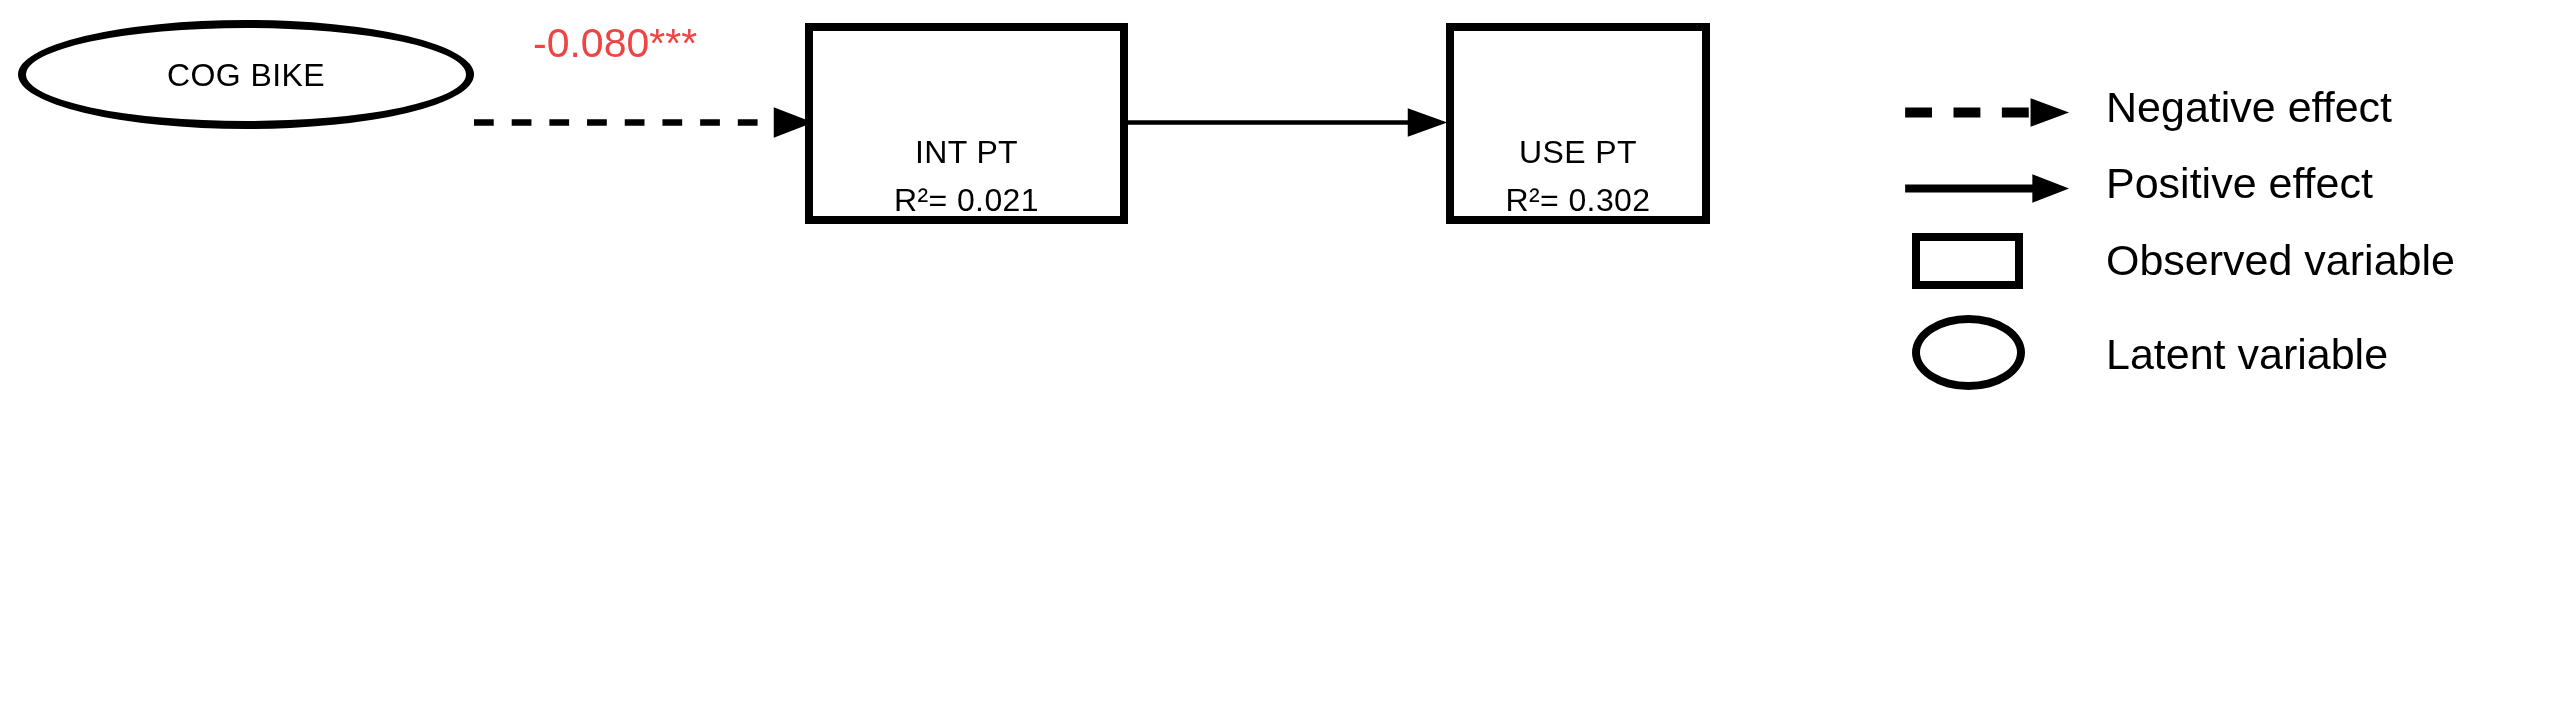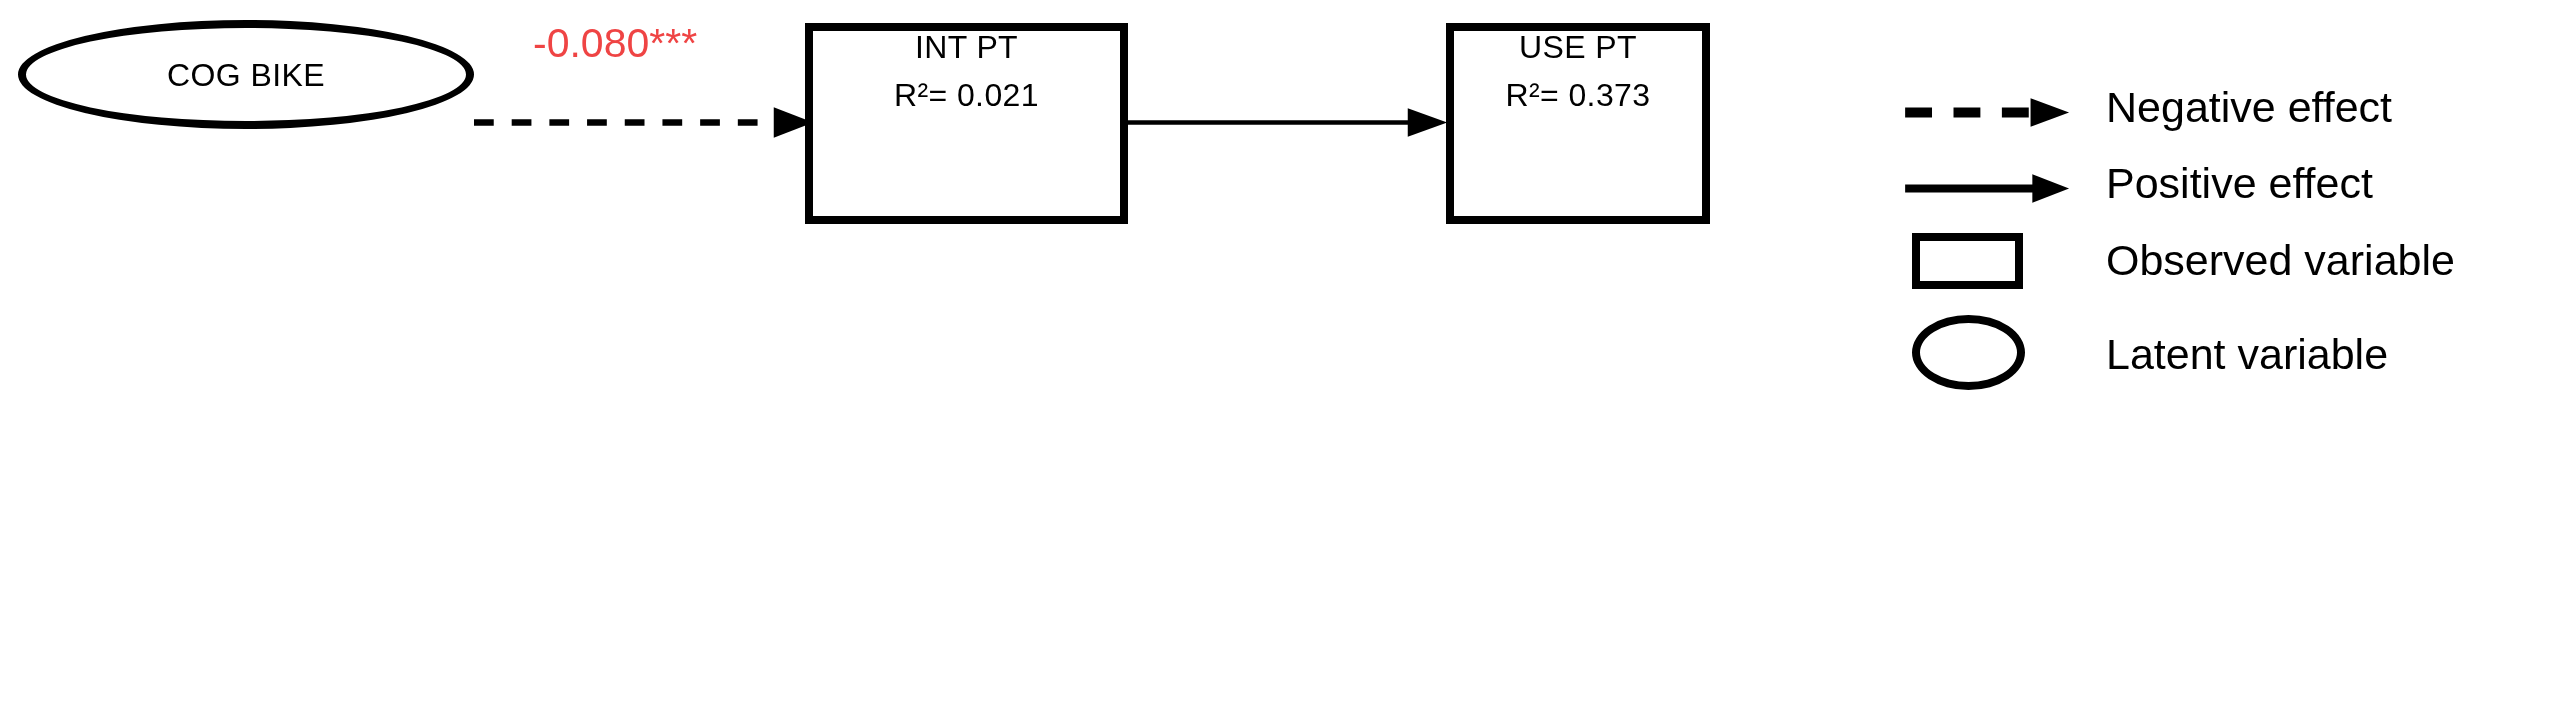--- a/index.html
+++ b/index.html
@@ -30,21 +30,21 @@
     align-items: center;
     justify-content: center;
   }
   .node-box {
     box-sizing: border-box;
     border: 8px solid #000000;
     background: #ffffff;
     display: flex;
     flex-direction: column;
     align-items: center;
-    justify-content: flex-start;
+    justify-content: flex-end;
   }
   .node-label {
     font-size: 32px;
     line-height: 1.0;
     letter-spacing: 0.4px;
     white-space: nowrap;
     color: #000000;
   }
   .node-box .node-label + .node-label { margin-top: 16px; }
 
@@ -100,21 +100,21 @@
 
   <div class="abs" style="left:1128px; top:100px; width:321px; height:45px;">
     <svg width="321" height="45" viewBox="0 0 358 50" aria-hidden="true">
       <line x1="0" y1="25" x2="318" y2="25" stroke="#000000" stroke-width="5"></line>
       <polygon points="312,9 356,25 312,41" fill="#000000"></polygon>
     </svg>
   </div>
 
   <div class="abs node-box" style="left:1446px; top:23px; width:264px; height:201px;">
     <span class="node-label">USE PT</span>
-    <span class="node-label">R²= 0.373</span>
+    <span class="node-label">R²= 0.302</span>
   </div>
 
   <div class="abs" style="left:1905px; top:77px; width:664px; height:323px;">
 
     <div class="abs" style="left:0px; top:0px; width:664px; height:72px;">
       <div class="abs" style="left:0px; top:14.4px;">
         <svg width="166" height="43" viewBox="0 0 185 48" aria-hidden="true">
           <line x1="0" y1="24" x2="145" y2="24" stroke="#000000" stroke-width="11" stroke-dasharray="30 24" stroke-linecap="butt"></line>
           <polygon points="140,8 183,24 140,40" fill="#000000"></polygon>
         </svg>

